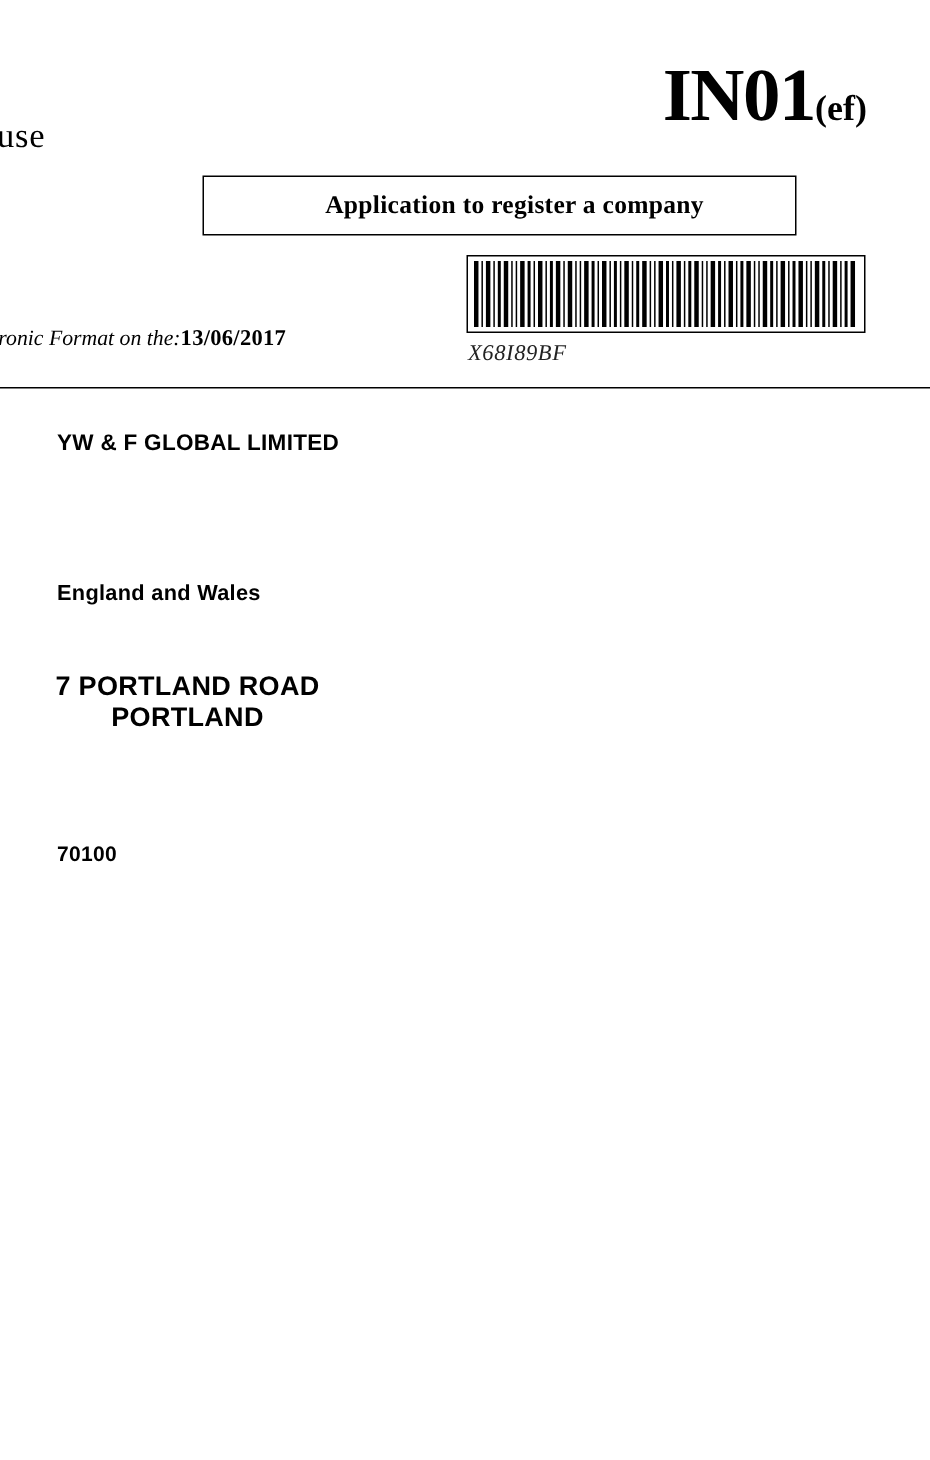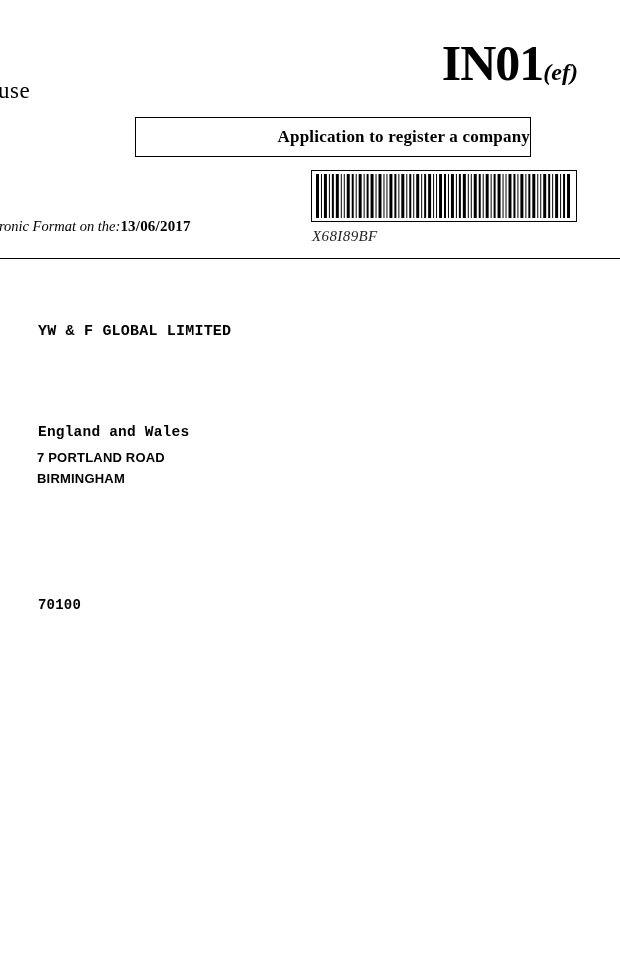--- a/index.html
+++ b/index.html
@@ -44,34 +44,33 @@
     font-weight: bold;
     font-size: 50px;
     line-height: 50px;
     letter-spacing: -1px;
     white-space: nowrap;
   }
   .form-code .suffix {
     font-size: 24px;
     font-weight: bold;
     letter-spacing: 0;
-    font-style: italic;
   }
 
   .title-box {
     position: absolute;
     left: 135px;
     top: 117px;
     width: 396px;
     height: 40px;
     border: 1px solid #000;
     box-sizing: border-box;
     display: flex;
     align-items: center;
-    justify-content: flex-end;
+    justify-content: center;
     padding-left: 20px;
   }
   .title-box .title-text {
     font-family: "Liberation Serif", serif;
     font-weight: bold;
     font-size: 17px;
     letter-spacing: 0.2px;
   }
 
   
@@ -124,41 +123,41 @@
     left: 0;
     top: 258px;
     width: 620px;
     height: 1px;
     background: #000;
   }
 
   
   .field {
     position: absolute;
-    font-family: Liberation Mono, monospace;
+    font-family: Liberation Sans, sans-serif;
     font-weight: bold;
     font-size: 14.5px;
     letter-spacing: 0.2px;
     white-space: nowrap;
-    margin-top: 36px;
   }
   .field.company-name { left: 38px; top: 287px; font-size: 15px; }
   .field.company-type { left: 38px; top: 347px; }
   .field.jurisdiction { left: 38px; top: 388px; text-align: right; }
   .field.sic          { left: 38px; top: 561px; font-size: 14px; text-align: right; }
 
   .address-block {
     position: absolute;
     left: 37px;
     top: 447px;
     font-family: "Liberation Sans", sans-serif;
     font-weight: bold;
-    font-size: 13px;
+    font-size: 18px;
     line-height: 21px;
     letter-spacing: 0.2px;
+    text-align: center;
   }
   .address-block .addr-line { display: block; white-space: nowrap; }
 </style>
 </head>
 <body>
 
 <div class="page">
 
   <div class="logo-text">ouse</div>
 
@@ -249,18 +248,18 @@
     <span>ectronic Format on the:</span><span class="date">13/06/2017</span>
   </div>
 
   <div class="hrule"></div>
 
   <div class="field company-name">YW &amp; F GLOBAL LIMITED</div>
   <div class="field jurisdiction">England and Wales</div>
 
   <div class="address-block">
     <span class="addr-line">7 PORTLAND ROAD</span>
-    <span class="addr-line">BIRMINGHAM</span>
+    <span class="addr-line">PORTLAND</span>
   </div>
 
   <div class="field sic">70100</div>
 
 </div>
 
 </body></html>

